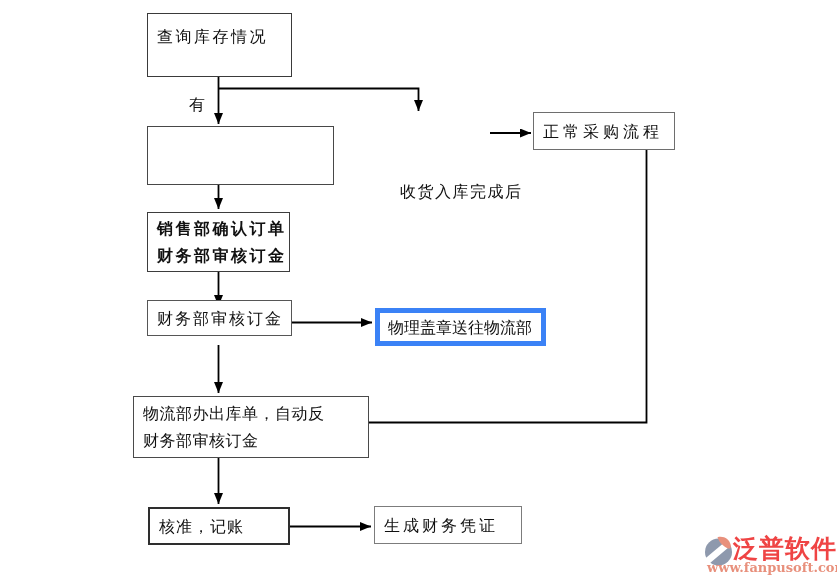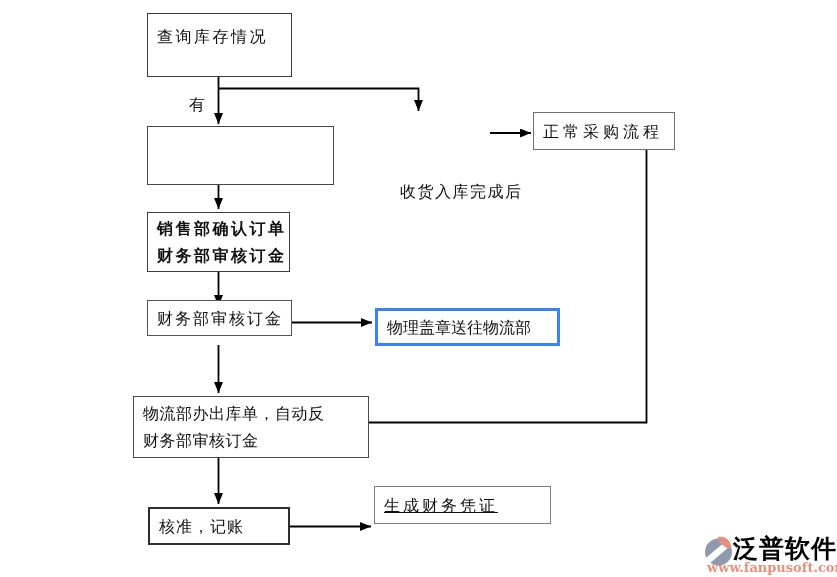--- a/index.html
+++ b/index.html
@@ -34,38 +34,38 @@
     text-align: left;
     white-space: nowrap;
   }
   .node .ln { display: block; }
   .n-query   { left:147px; top:7px;   width:145px; height:64px; border:1px solid #3a3a3a; justify-content:flex-start; padding-top:9px; }
   .n-order   { left:147px; top:120px; width:187px; height:59px; border:1.5px solid #474747; }
   .n-nostock { left:345px; top:107px; width:145px; height:37px; border:1px solid #6e6e6e; }
   .n-normal  { left:533px; top:106px; width:142px; height:38px; border:1px solid #6e6e6e; letter-spacing:4px;justify-content:center; }
   .n-sales   { left:147px; top:206px; width:143px; height:60px; border:1.5px solid #3d3d3d;font-weight:bold; }
   .n-finance { left:147px; top:294px; width:145px; height:36px; border:1px solid #565656; letter-spacing:2px; }
-  .n-stamp   { left:375px; top:302px; width:185px; height:38px; border:3px solid #3b82f6; letter-spacing:0px; }
+  .n-stamp   { left:375px; top:302px; width:171px; height:38px; border:5px solid #3b82f6; letter-spacing:0px;align-items:flex-end; }
   .n-logistics{ left:133px; top:390px; width:236px; height:62px; border:1.5px solid #4a4a4a; letter-spacing:0.5px; }
   .n-approve { left:148px; top:501px; width:142px; height:38px; border:2px solid #2e2e2e; letter-spacing:1px; }
-  .n-voucher { left:374px; top:480px; width:177px; height:38px; border:1px solid #7c7c7c; letter-spacing:3px;text-decoration:underline; }
+  .n-voucher { left:374px; top:500px; width:148px; height:38px; border:1px solid #7c7c7c; letter-spacing:3px; }
   .float-label {
     position: absolute;
     font-size: 16px;
     line-height: 18px;
     white-space: nowrap;
   }
   .l-yes { left:189px; top:90px; }
   .l-receipt { left:400px; top:177px; letter-spacing:1.5px; }
   .watermark { position:absolute; left:0; top:0; width:837px; height:577px; pointer-events:none; }
   .wm-logo { position:absolute; left:704px; top:529px; }
   .wm-brand {
     position:absolute; left:733px; top:526px;
     font-size:25px; font-weight:bold; letter-spacing:1px;
-    color:#000000; white-space:nowrap;
+    color:#ef4444; white-space:nowrap;
     font-family:"DejaVu Serif", serif;
   }
   .wm-url {
     position:absolute; left:707px; top:554px;
     font-size:13px; font-weight:bold;
     color:#e8907c; white-space:nowrap;
     font-family:"DejaVu Serif", serif;
   }
 </style>
 </head>

